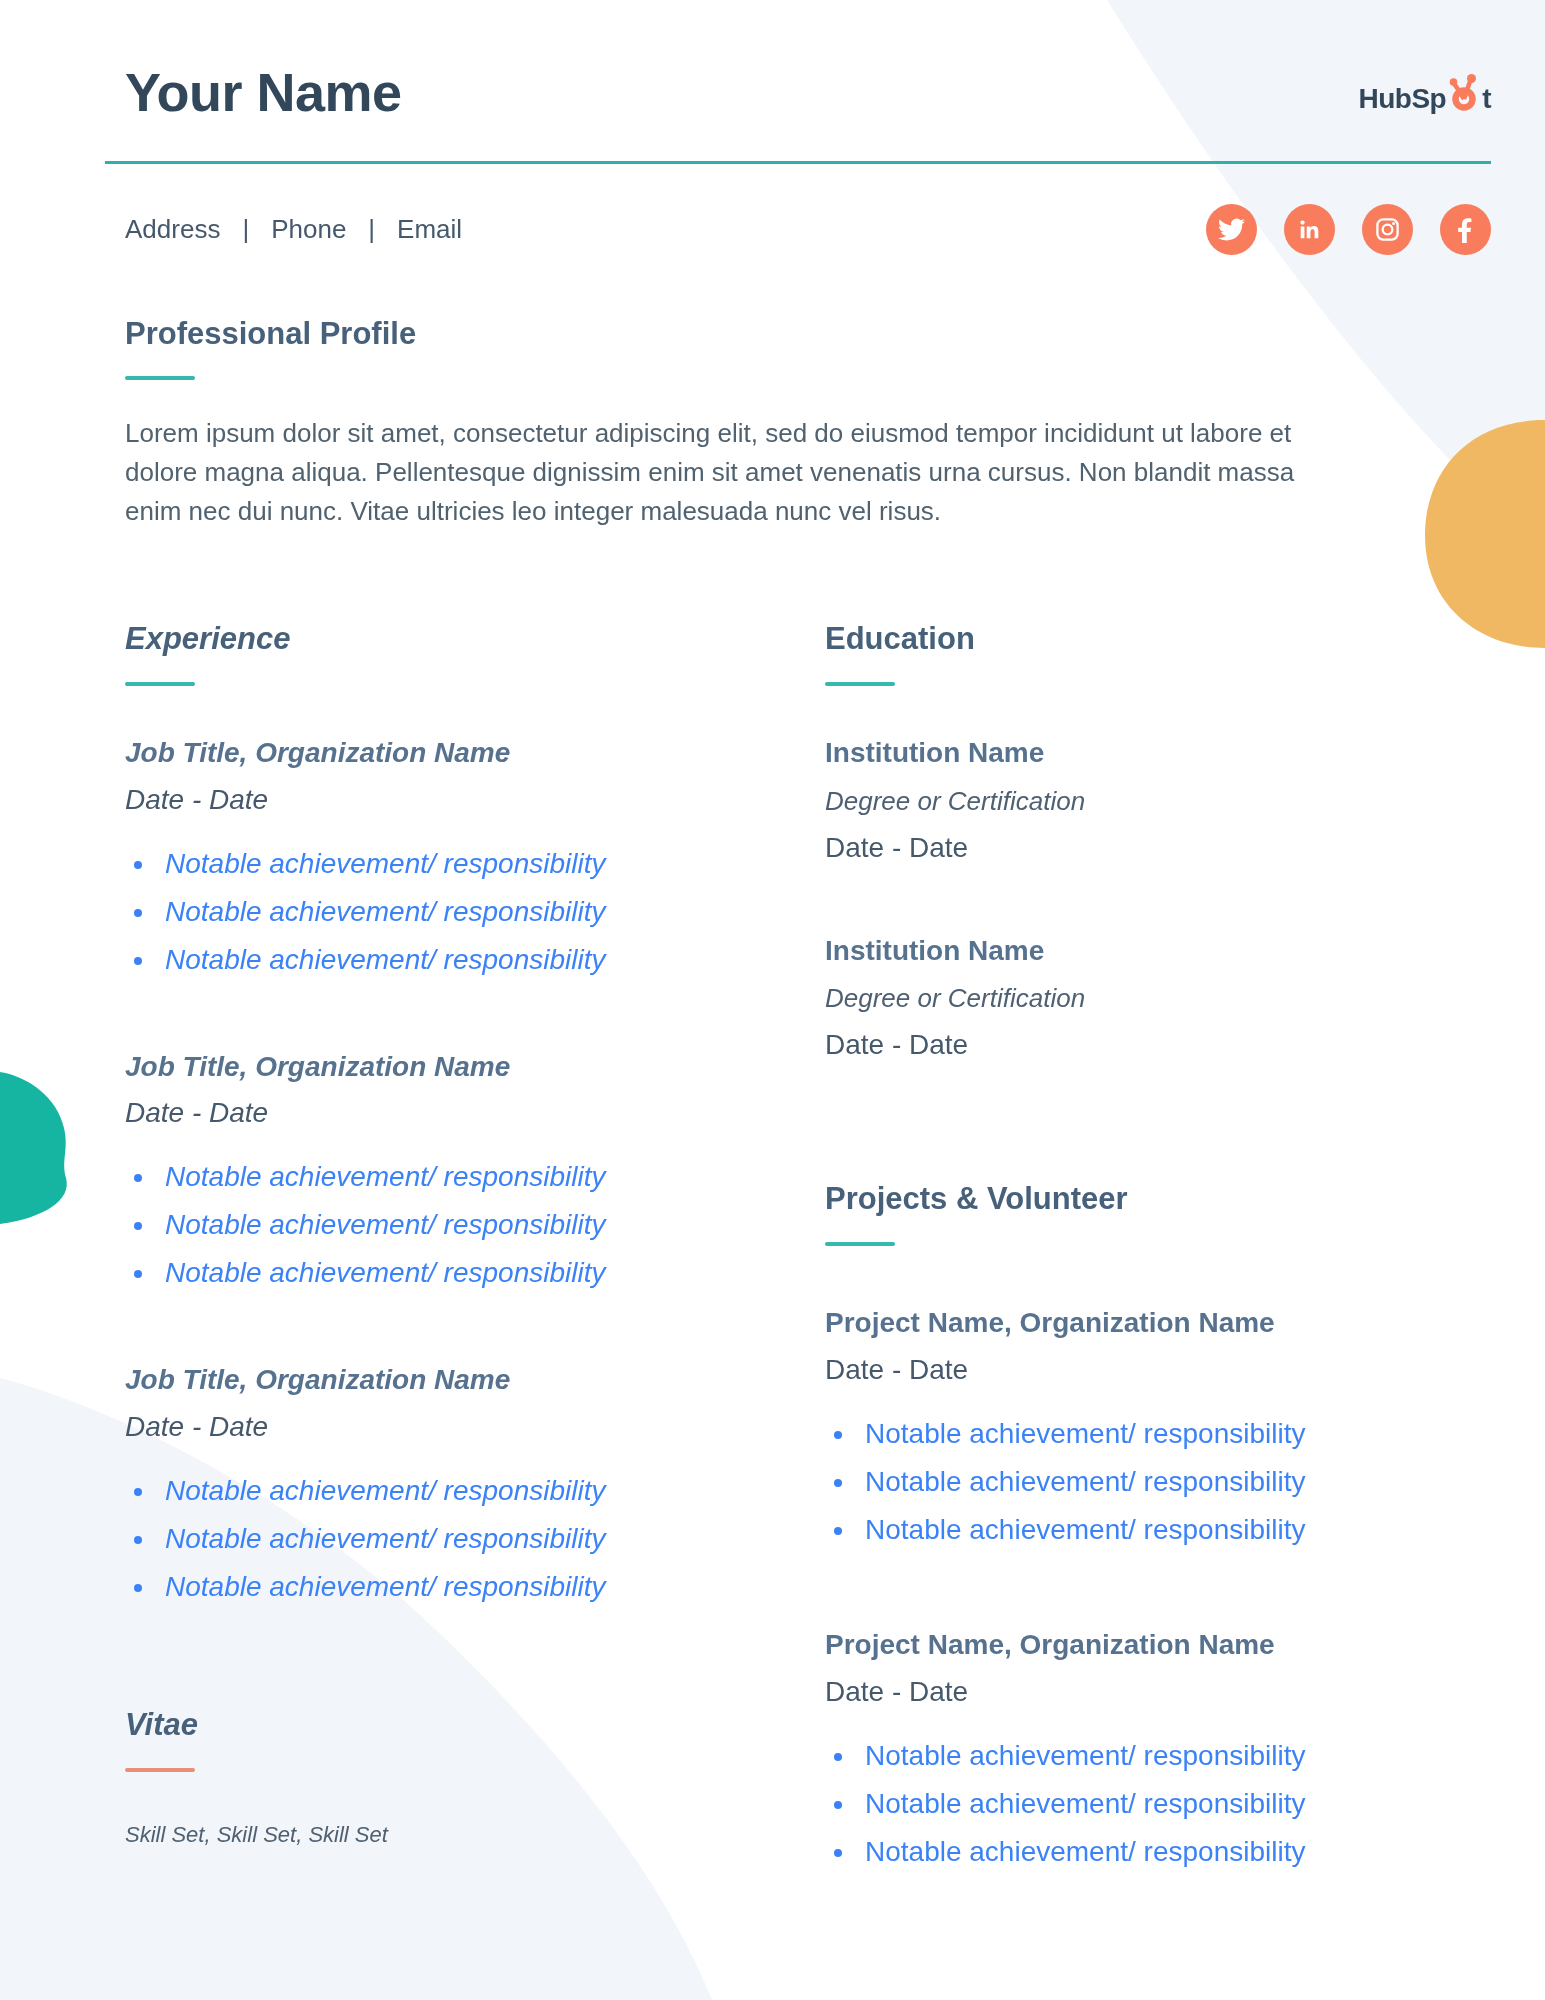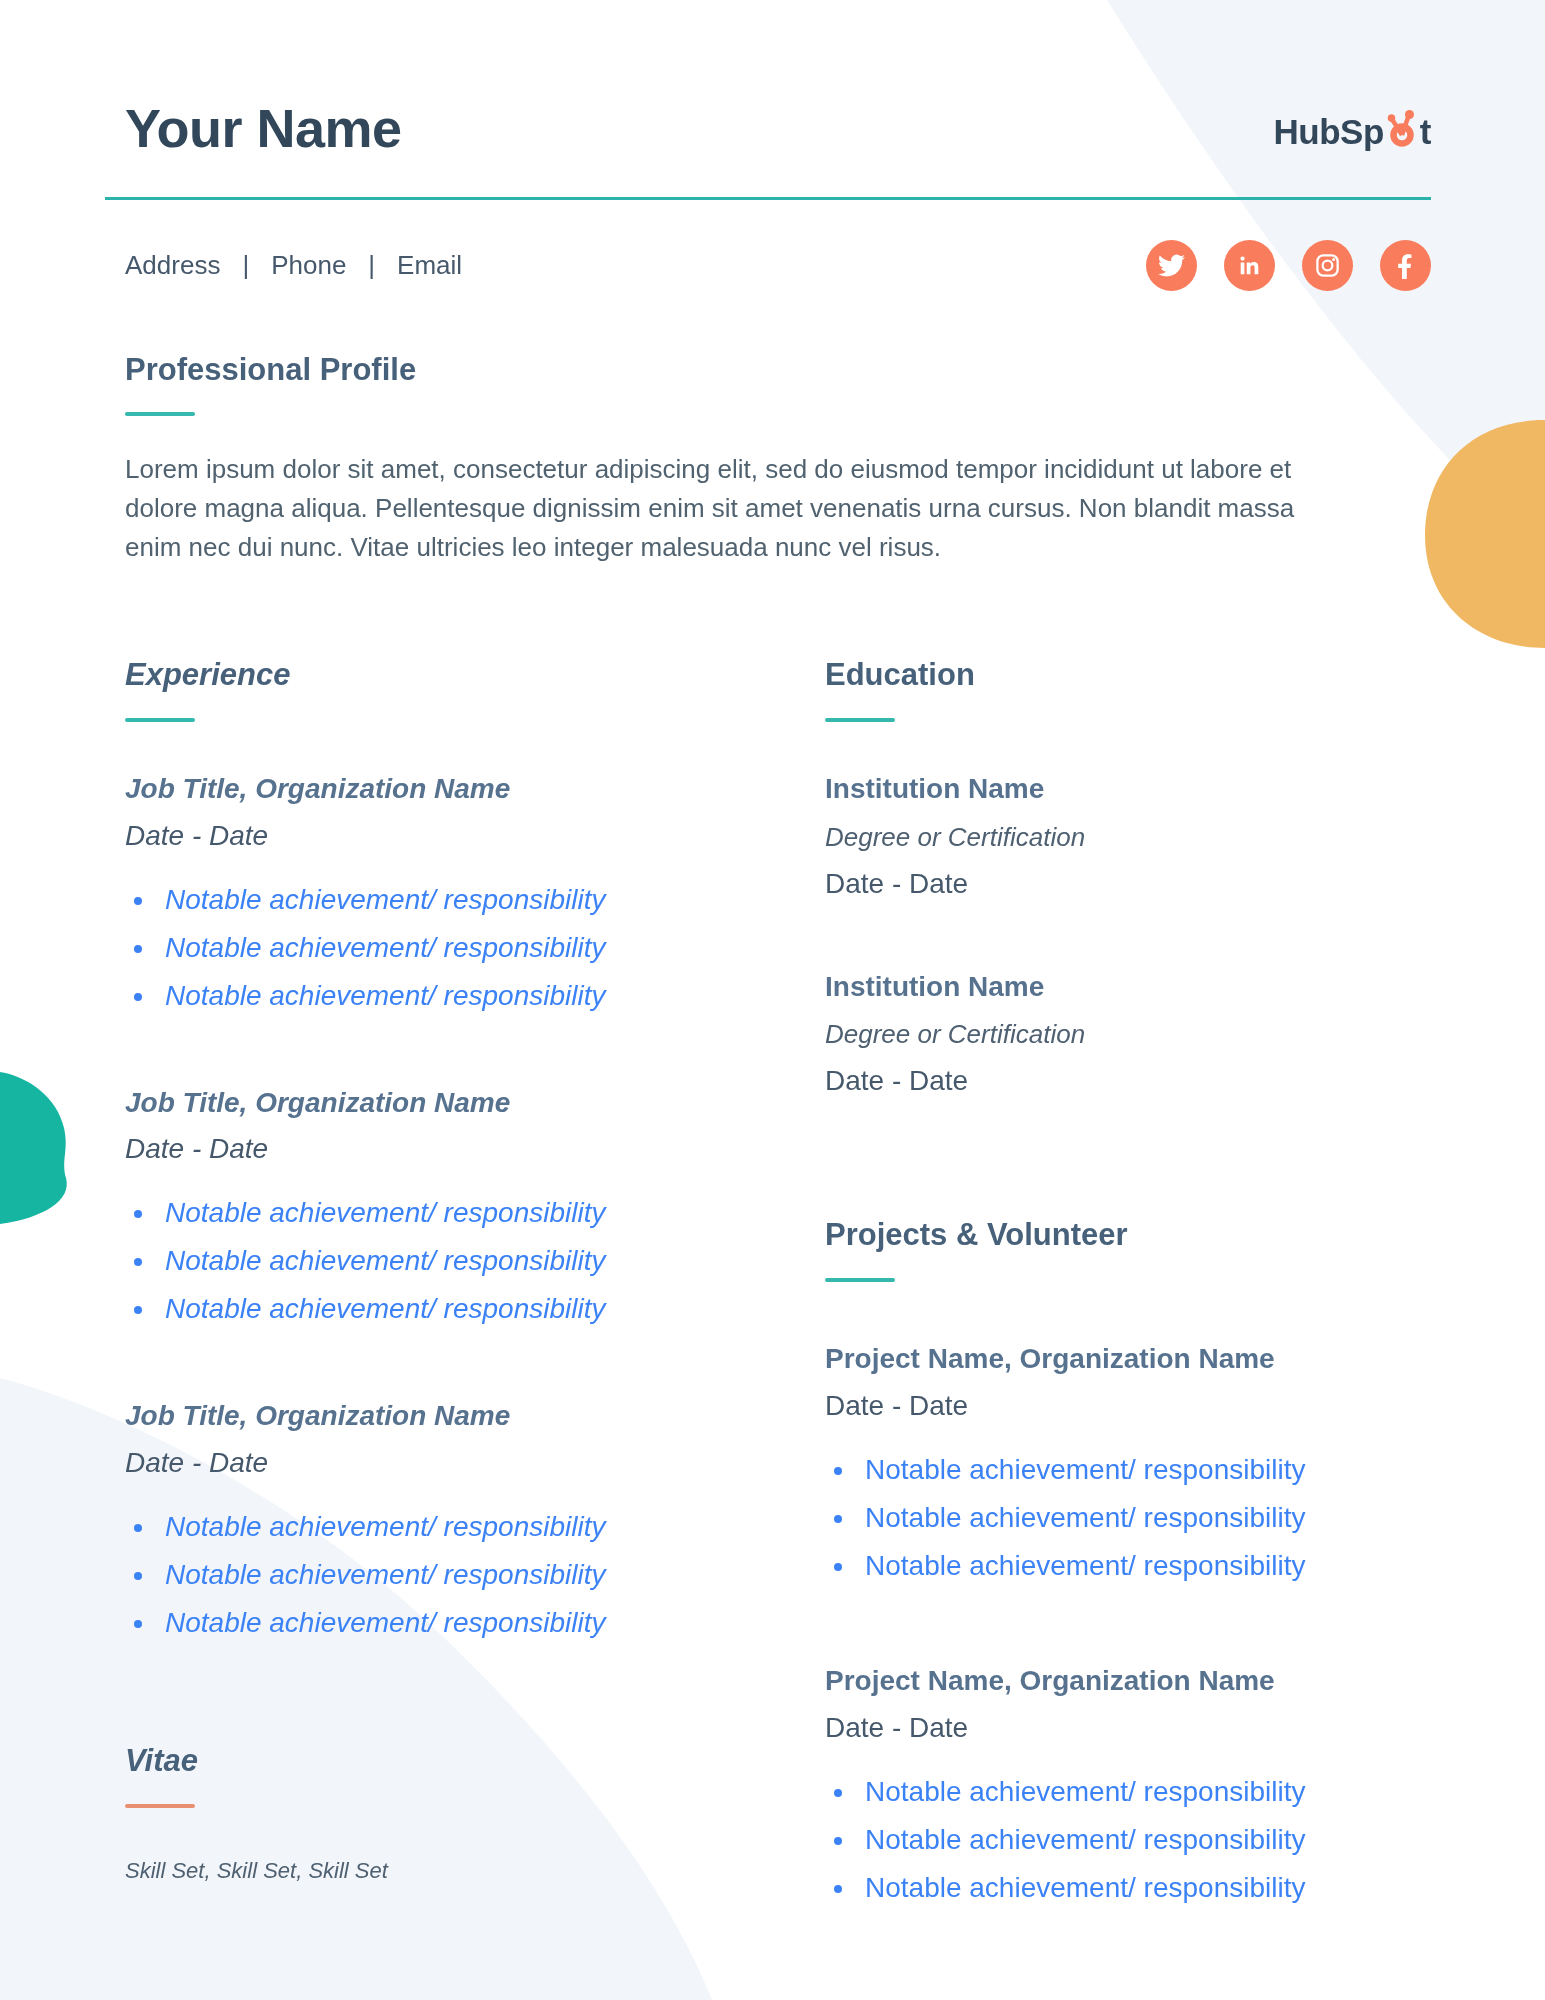--- a/index.html
+++ b/index.html
@@ -5,27 +5,27 @@
   html,body{margin:0;padding:0;background:#ffffff;}
   .page{
     position:relative;
     width:1545px;height:2000px;
     background:#ffffff;
     overflow:hidden;
     font-family:"Liberation Sans", sans-serif;
     color:#4e6071;
   }
   .bg{position:absolute;inset:0;z-index:0;}
-  .content{position:relative;z-index:1;padding:0 114px 0 125px;margin-top:36px;}
+  .content{position:relative;z-index:1;padding:0 54px 0 125px;}
 
   
   .header-row{display:flex;justify-content:space-between;align-items:flex-start;padding-top:64px;}
   .name{font-size:54px;font-weight:bold;color:#33475b;line-height:1.05;margin:0;letter-spacing:-0.5px;}
   .logo{display:flex;align-items:flex-end;margin-top:8px;}
-  .logo-text{font-size:35px;font-weight:bold;color:#33475b;letter-spacing:-0.5px;line-height:1;}
+  .logo-text{font-size:28px;font-weight:bold;color:#33475b;letter-spacing:-0.5px;line-height:1;}
   .logo svg{display:block;margin:0 0 -1px 0;}
   .divider{height:3px;background:#2bb3ab;margin-top:40px;margin-left:-20px;width:calc(100% + 20px);}
 
   
   .contact-row{display:flex;justify-content:space-between;align-items:center;margin-top:40px;height:52px;}
   .contact{font-size:26px;color:#46586b;}
   .contact .pipe{margin:0 22px;color:#46586b;}
   .socials{display:flex;gap:27px;}
   .social{width:51px;height:51px;border-radius:50%;background:#f97c5c;display:flex;align-items:center;justify-content:center;}
   .social svg{display:block;}

